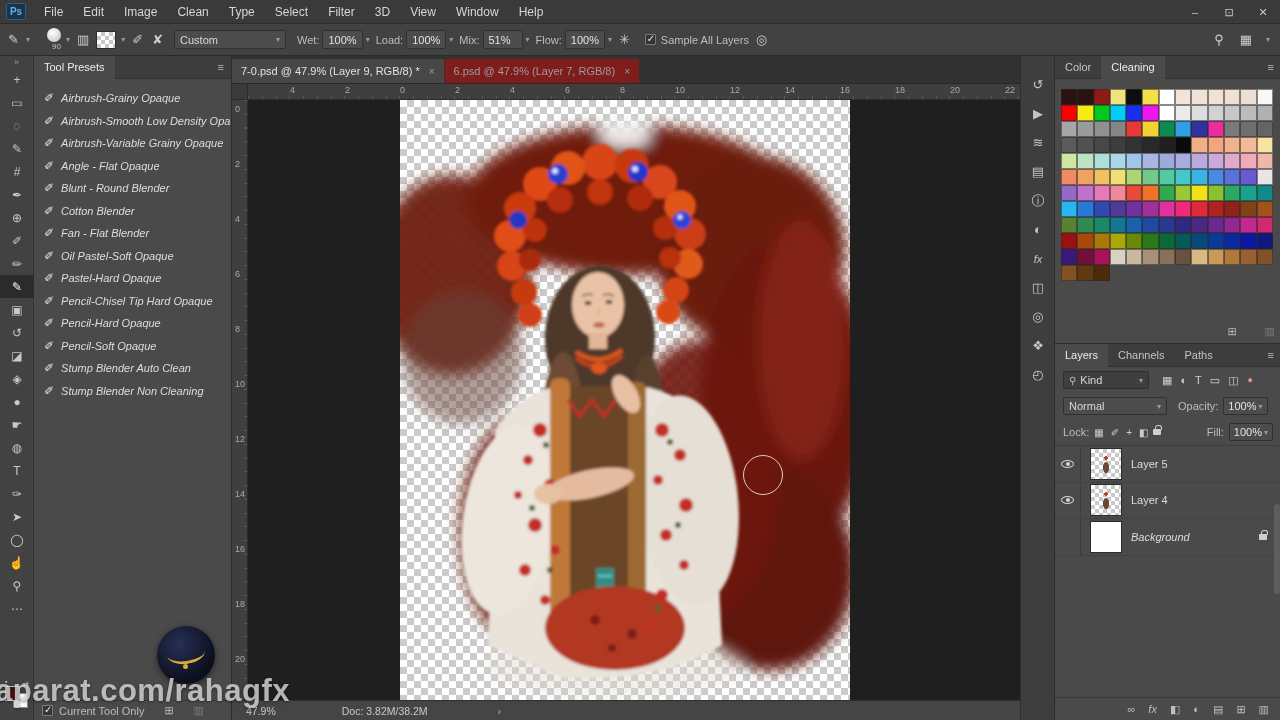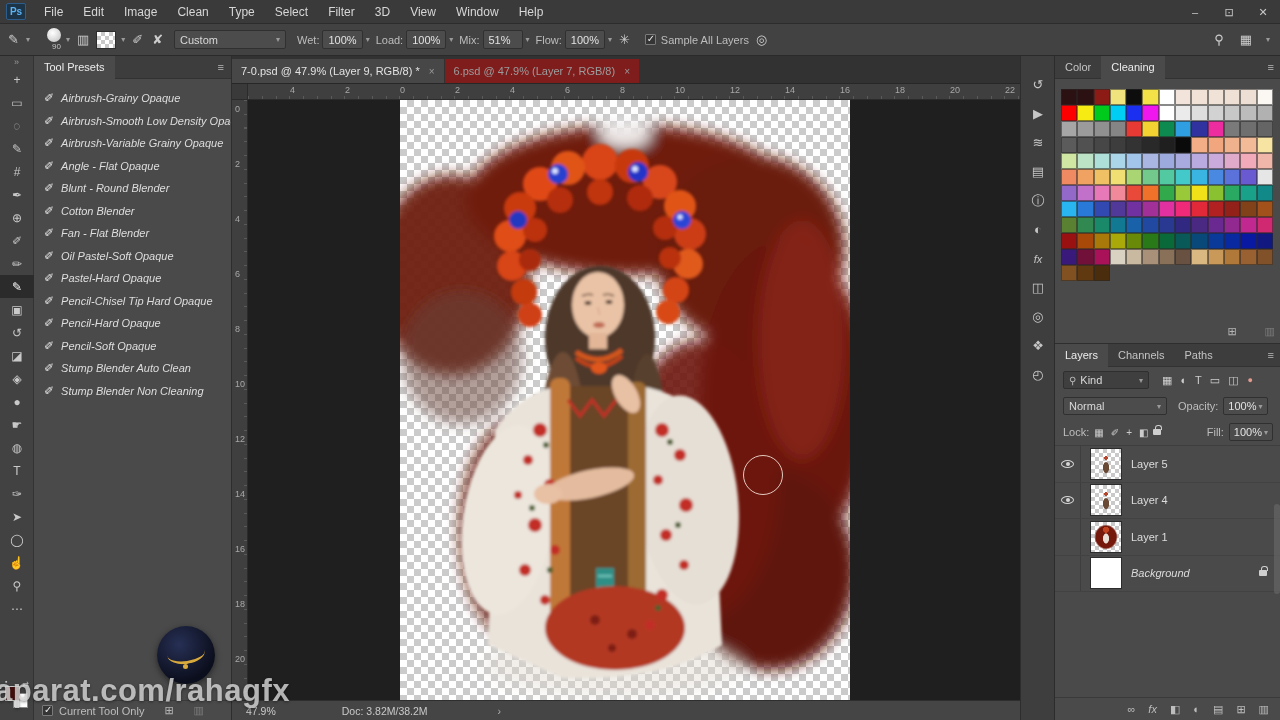--- a/index.html
+++ b/index.html
@@ -764,25 +764,20 @@
           <div class="eye-cell">
             <span class="eye">
               <span class="eye-dot"></span>
             </span>
           </div>
           <div class="thumb paint-small"></div>
           <span class="layer-name">Layer 4</span>
         </div>
         <div class="layer-row">
           <div class="eye-cell"></div>
-          <div class="thumb paint-red"></div>
-          <span class="layer-name">Layer 1</span>
-        </div>
-        <div class="layer-row">
-          <div class="eye-cell"></div>
           <div class="thumb white"></div>
           <span class="layer-name italic">Background</span>
           <span class="css-lock layer-lock"></span>
         </div>
       </div>
     <div class="layers-scrollbar"></div>
     <div class="layers-footer" id="layers-footer">
         <span class="lf-ic">∞</span>
         <span class="lf-ic fx">fx</span>
         <span class="lf-ic">◧</span>

